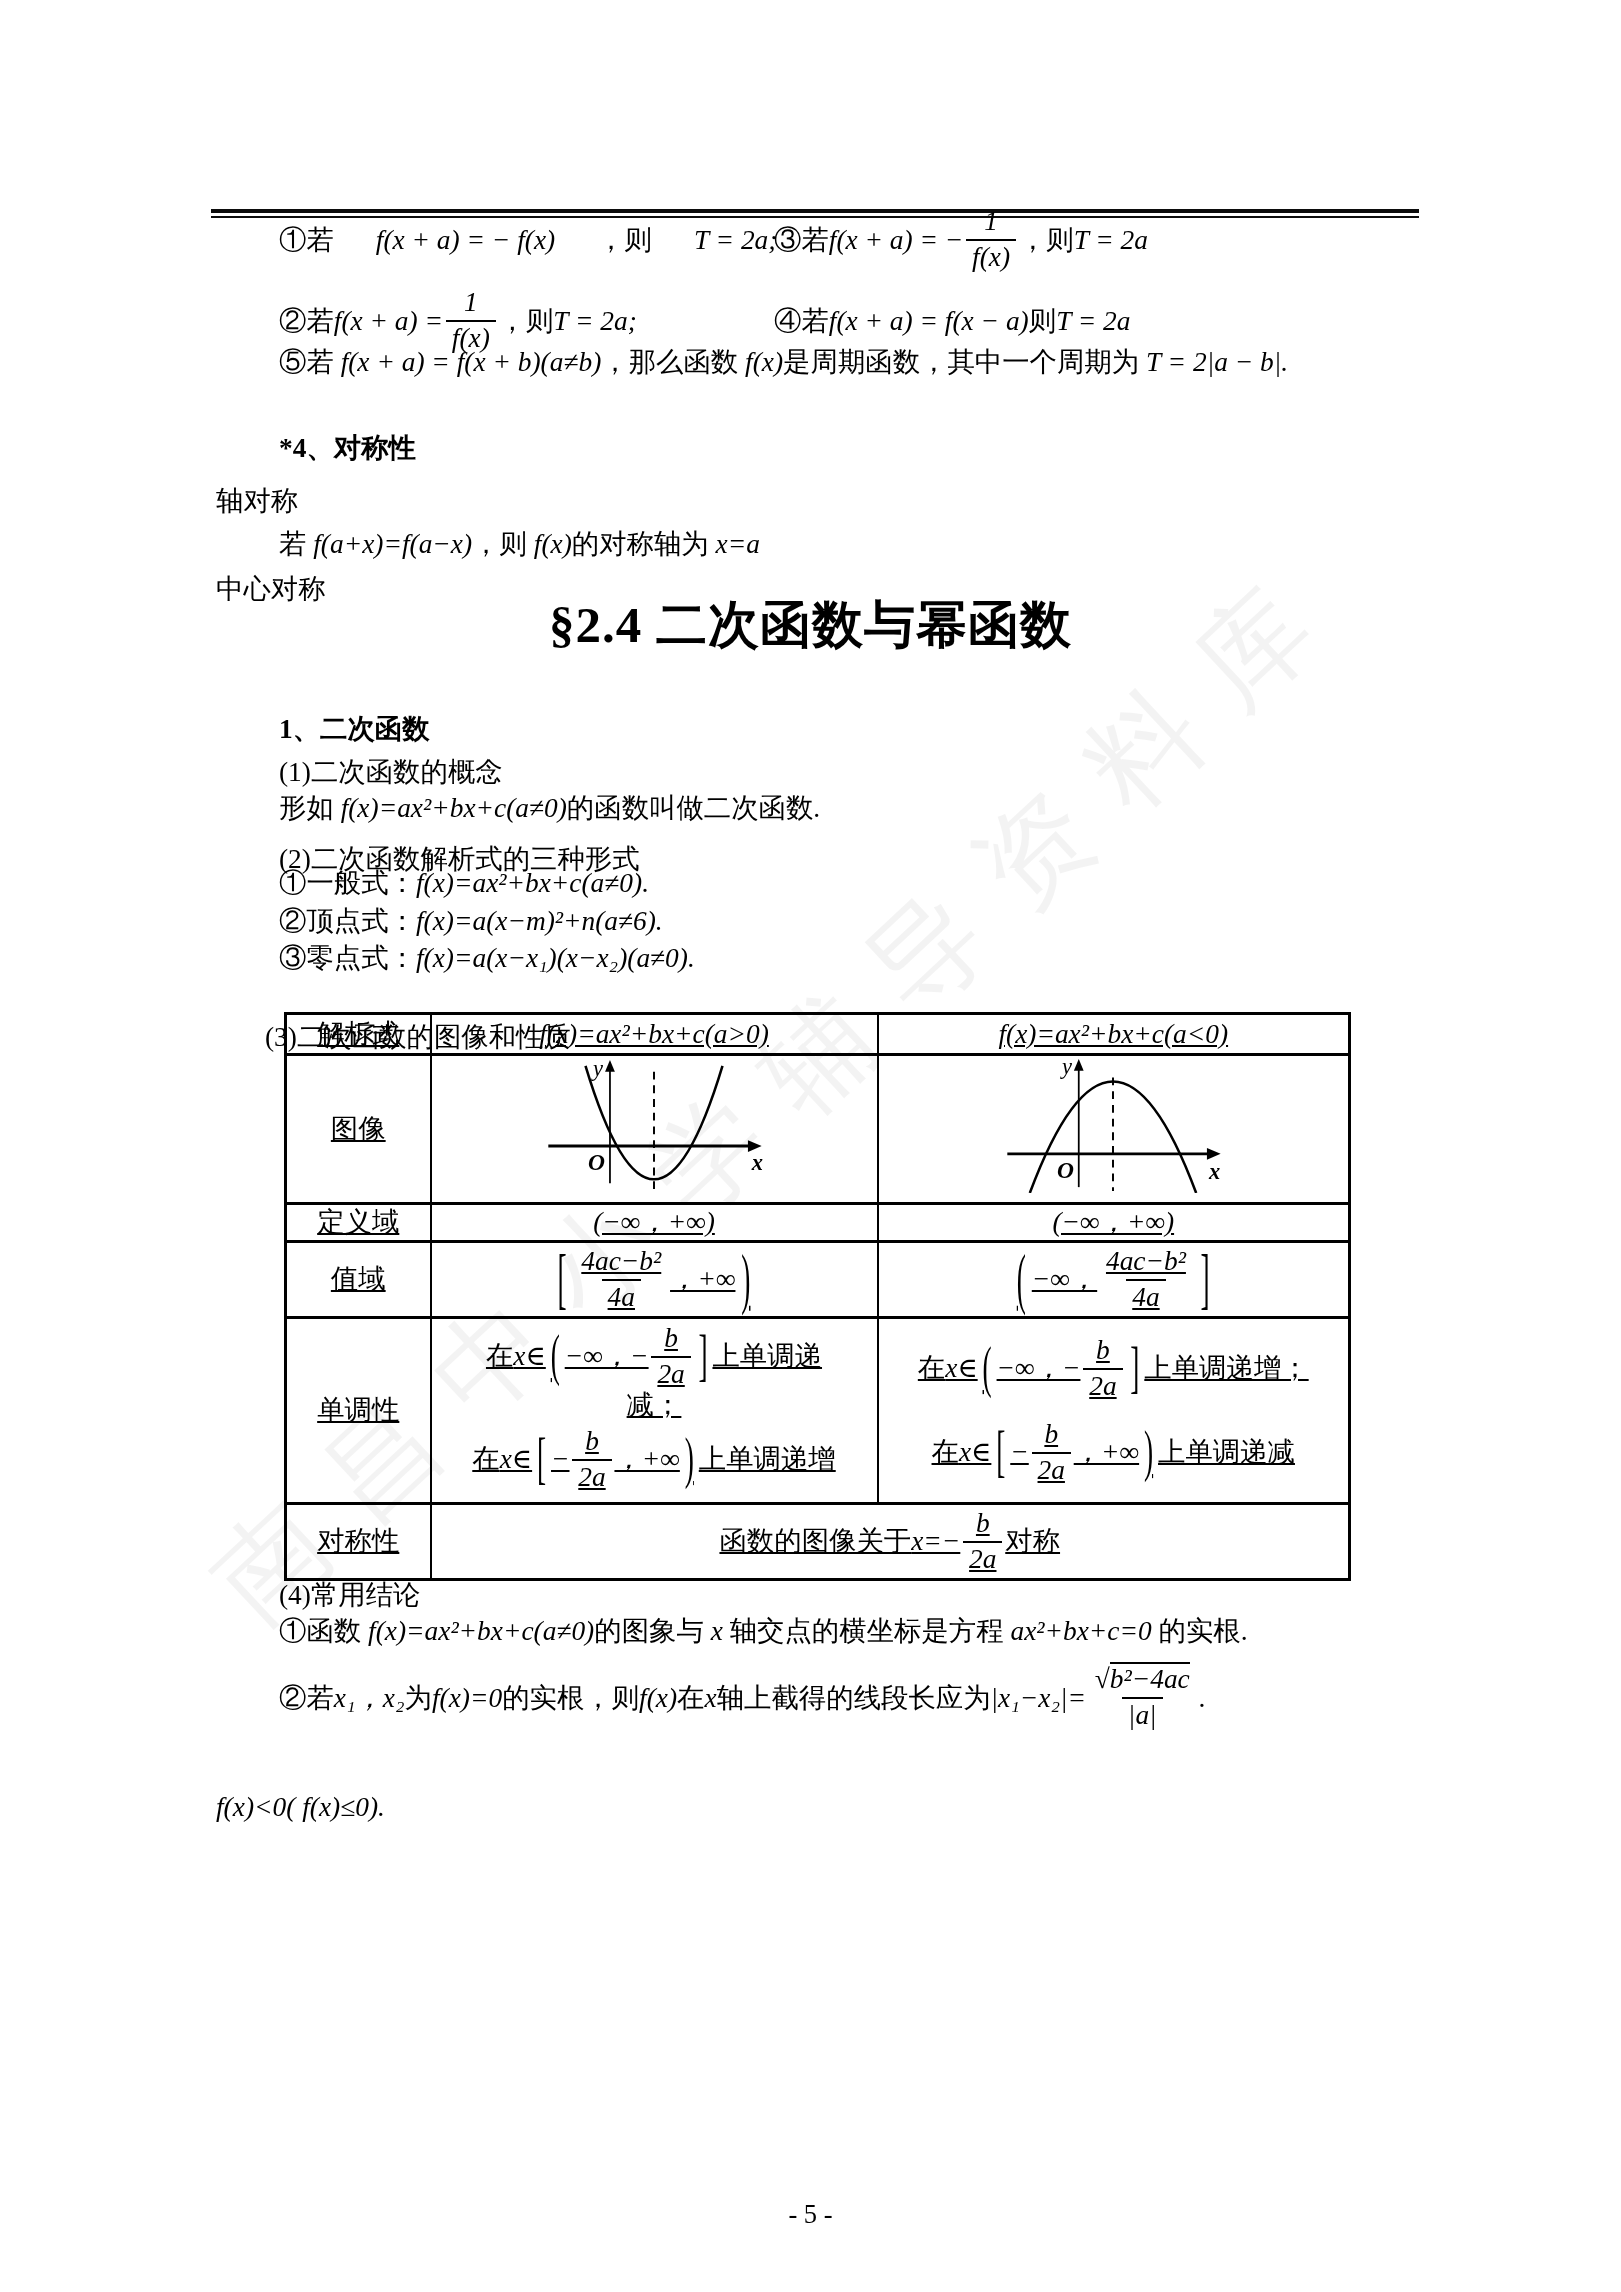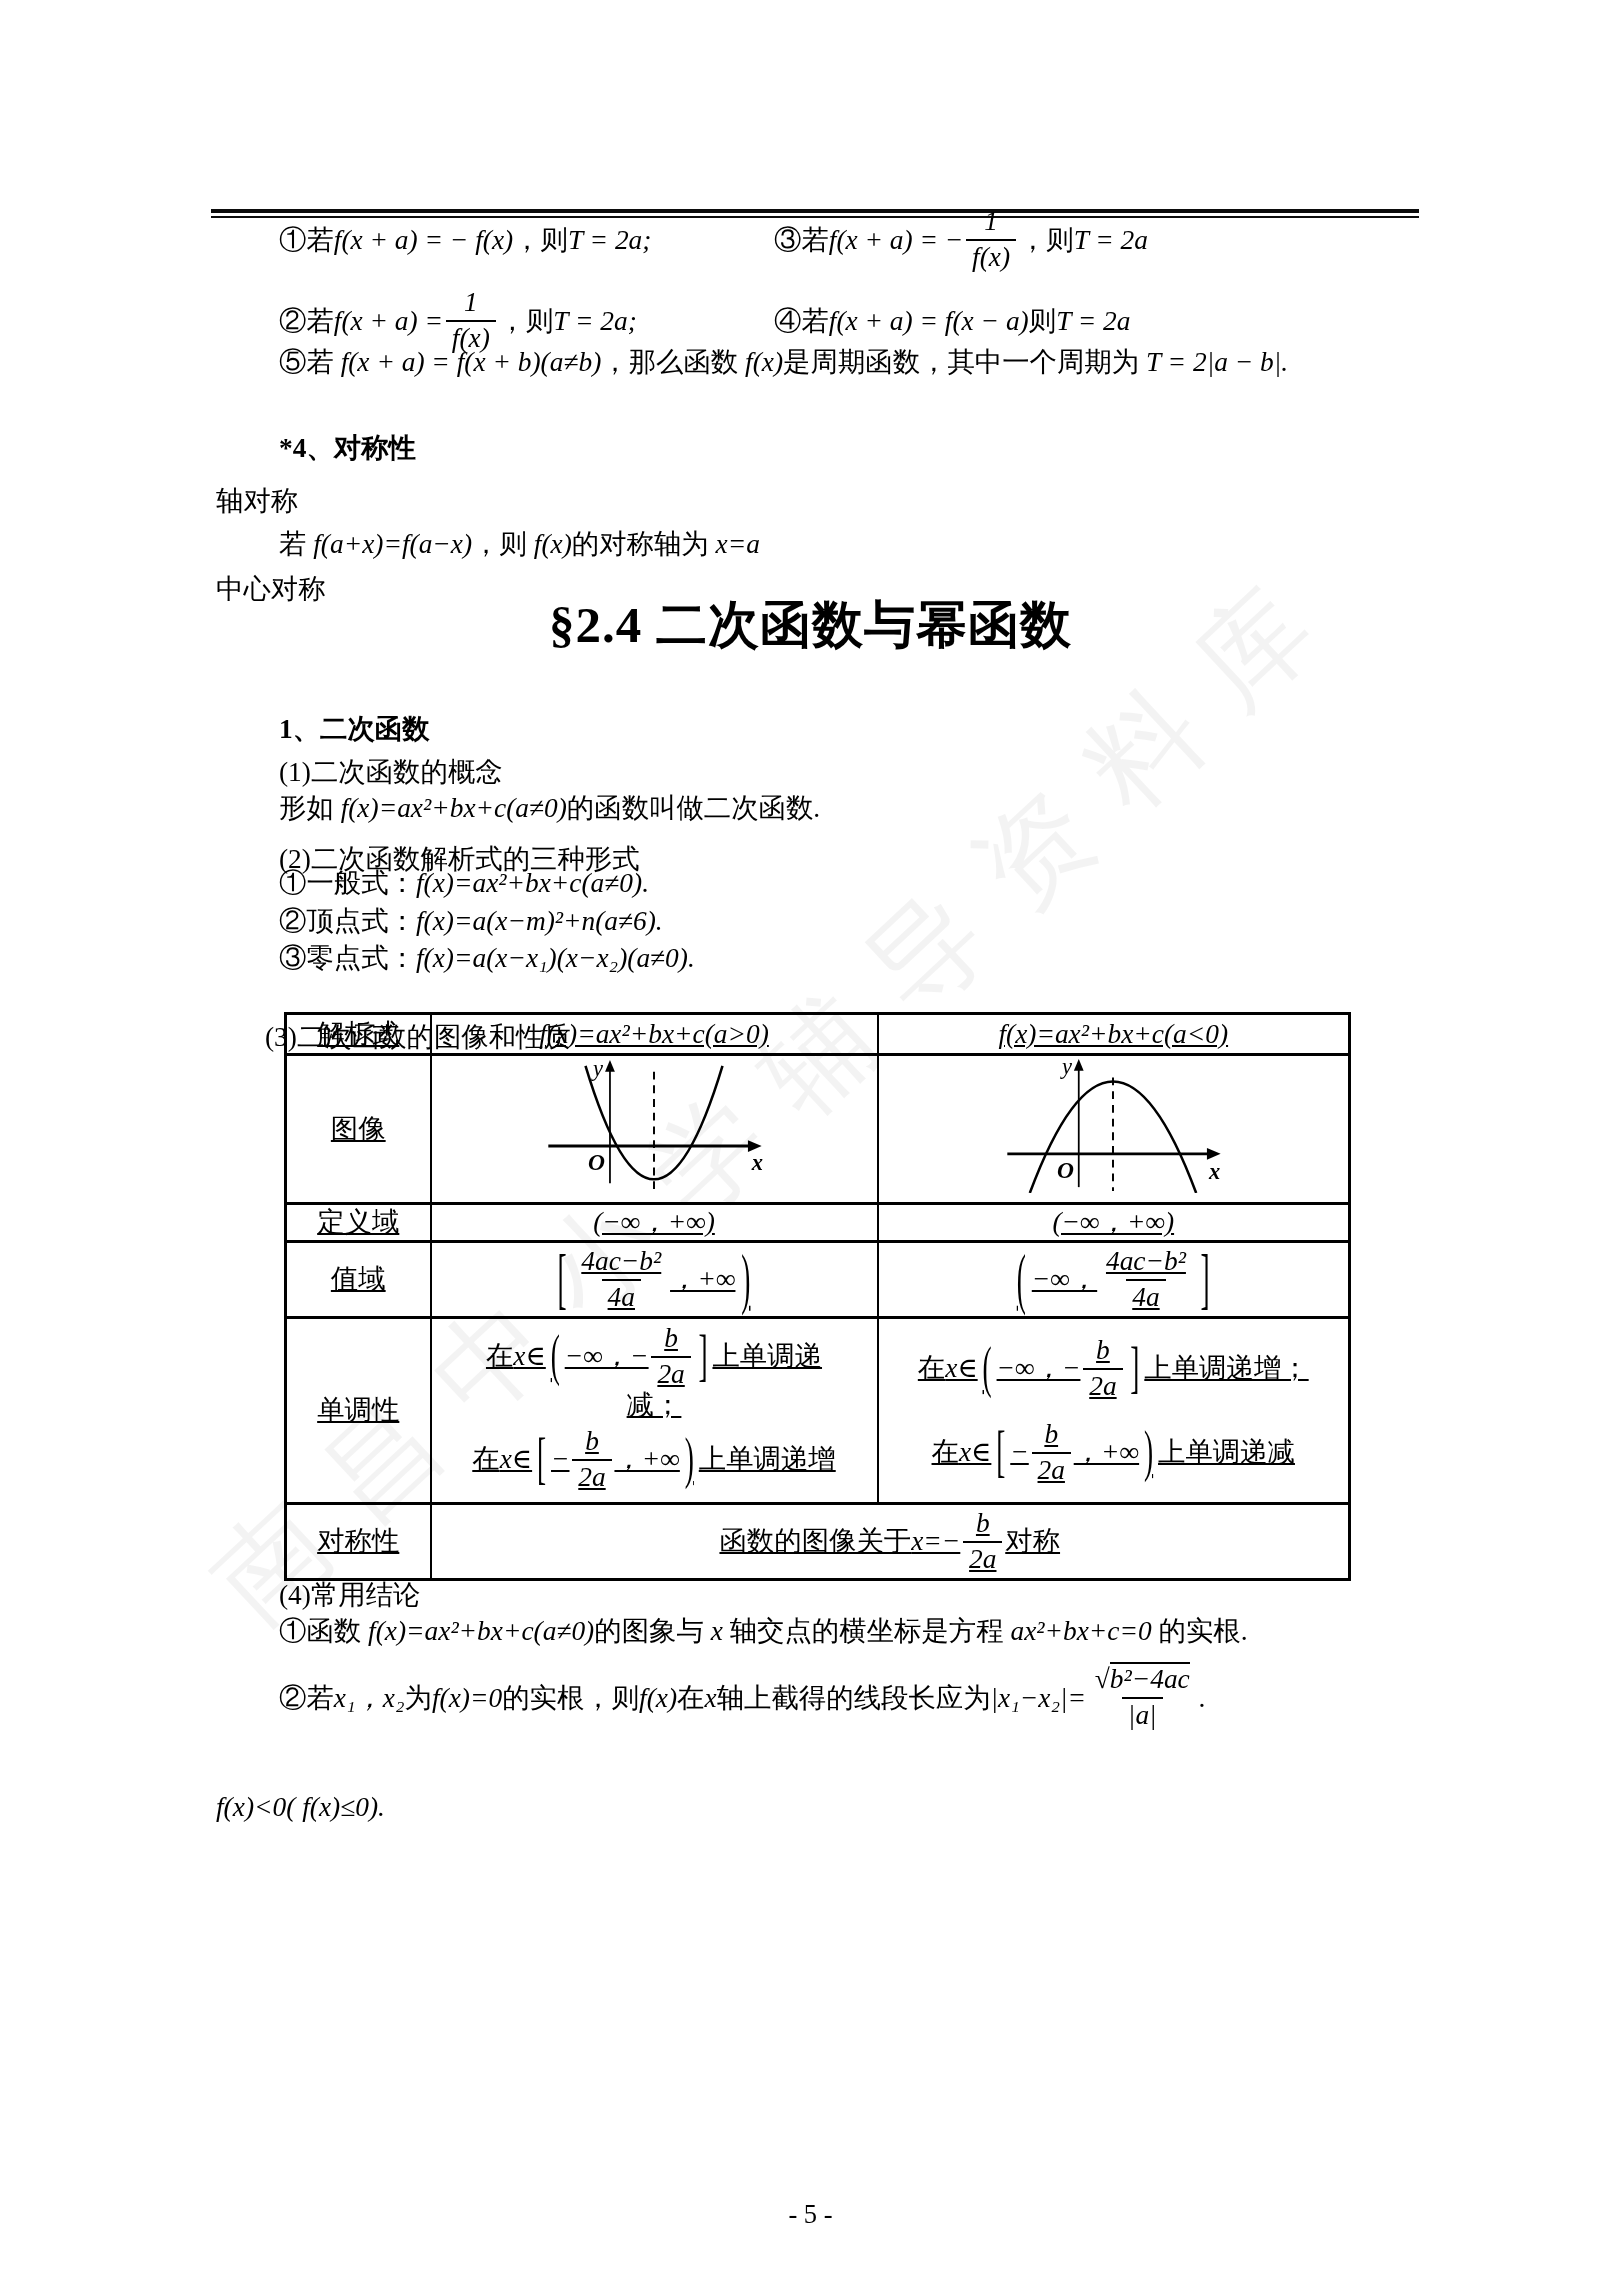--- a/index.html
+++ b/index.html
@@ -49,21 +49,21 @@
 </head>
 <body>
 
 <div class="page">
 
   <div class="abs watermark">南昌中小学辅导资料库</div>
 
   <div class="abs toprule"></div>
 
   <div class="abs" style="left:279px; top:196px; width:1137px; height:88px;">
-    <div class="fx line" style="position:absolute; left:0; top:0; height:100%;">
+    <div class="fx line" style="position:absolute; left:0; top:0; height:100%;gap:42px;">
       <span>①若 </span>
         <span class="m">f(x + a) = − f(x)</span>
         <span>，则 </span>
         <span class="m">T = 2a;</span>
     </div>
     <div class="fx line" style="position:absolute; left:495px; top:0; height:100%;">
       <span>③若 </span>
         <span class="m">f(x + a) = −</span>
         <span class="frac">
           <span class="num">1</span>

